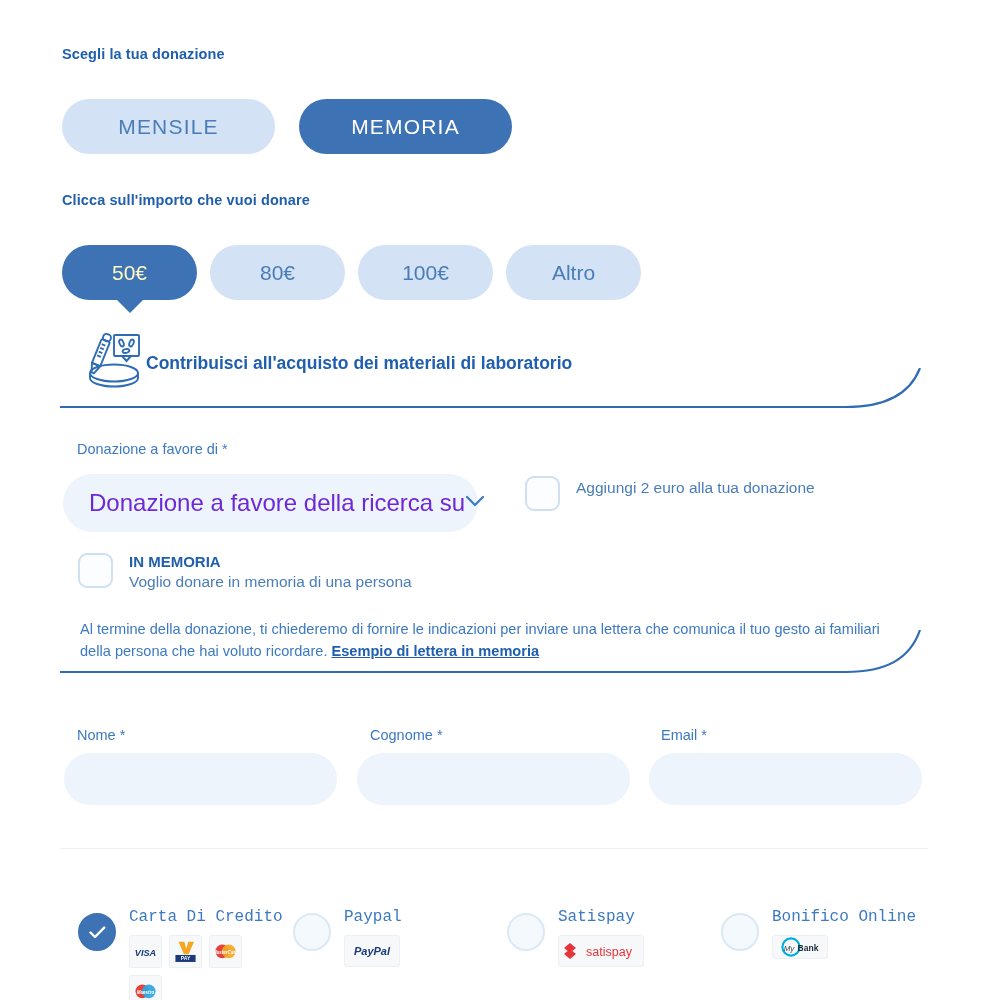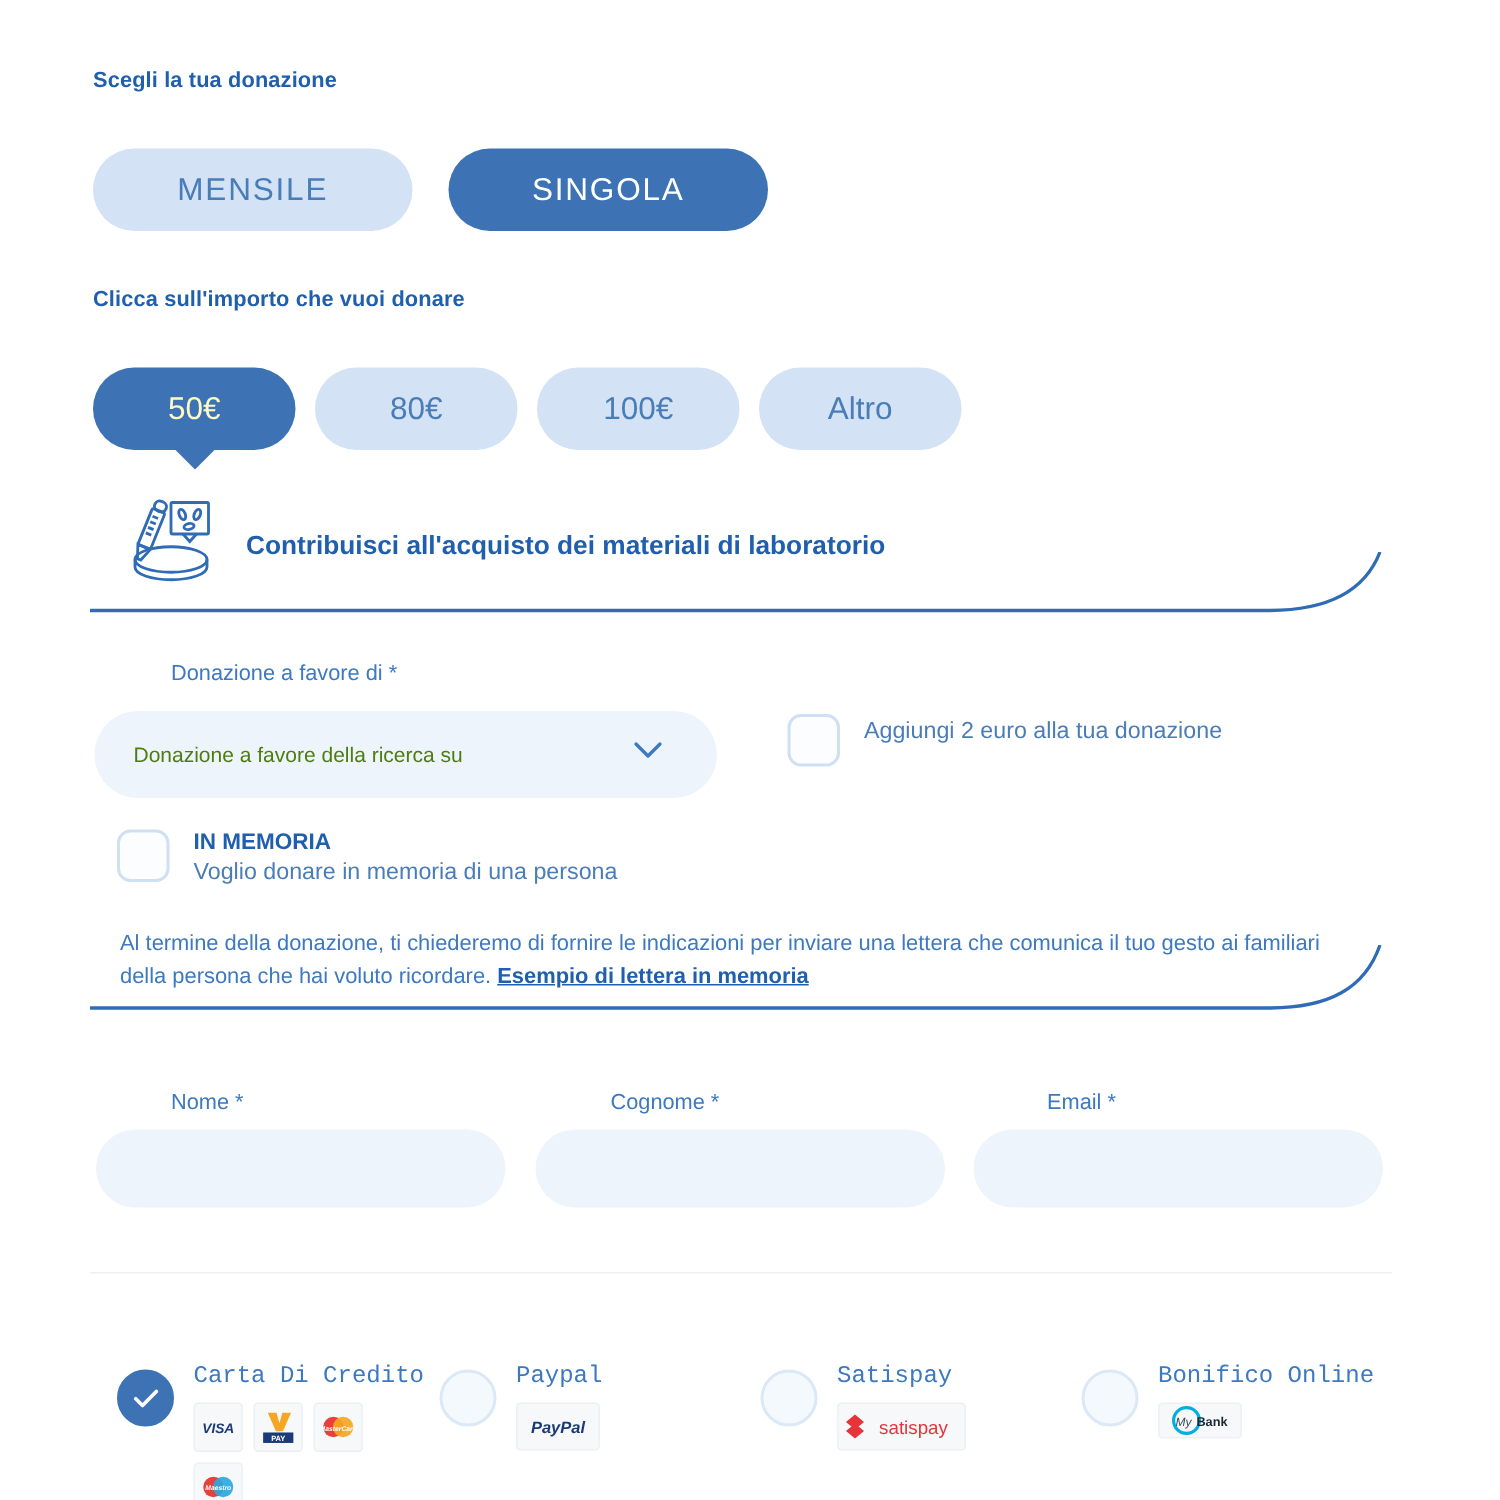--- a/index.html
+++ b/index.html
@@ -75,60 +75,58 @@
     border-top: 14px solid #3d72b4;
   }
 
   
   .lab-row {
     position: absolute;
     left: 82px;
     top: 332px;
     display: flex;
     align-items: center;
-    gap: 18px;
   }
   .lab-text {
     font-size: 17.5px;
     font-weight: bold;
     color: #1f5fae;
     white-space: nowrap;
   }
 
   
   .curve-divider { position: absolute; left: 60px; width: 868px; height: 62px; }
   .curve-divider svg { display: block; width: 868px; height: 62px; }
 
   
   .field-label {
     position: absolute;
     font-size: 14.5px;
     color: #3d79c0;
     white-space: nowrap;
-    margin-left: 37px;
   }
 
   
   .select-box {
     position: absolute;
     left: 63px;
     top: 474px;
     width: 415px;
     height: 58px;
     border-radius: 29px;
     background: #eef4fb;
     display: flex;
     align-items: center;
     padding: 0 22px 0 26px;
     box-sizing: border-box;
     cursor: pointer;
   }
   .select-value {
-    font-size: 14px;
-    color: #4d7c0f;
+    font-size: 24px;
+    color: #6d28d9;
     flex: 1;
     white-space: nowrap;
   }
   .chevron { flex: 0 0 auto; margin-right: 14px; }
 
   
   .checkbox {
     width: 35px;
     height: 35px;
     border-radius: 9px;
@@ -244,21 +242,21 @@
 </style>
 </head>
 <body>
 
 <div class="page">
 
   <div class="section-heading" style="left:62px; top:46px;">Scegli la tua donazione</div>
 
   <div class="freq-wrap">
     <button class="freq-btn inactive">MENSILE</button>
-    <button class="freq-btn active">SINGOLA</button>
+    <button class="freq-btn active">MEMORIA</button>
   </div>
 
   <div class="section-heading" style="left:62px; top:192px;">Clicca sull'importo che vuoi donare</div>
 
   <div class="amt-wrap">
     <button class="amt-btn active">50€</button>
     <button class="amt-btn">80€</button>
     <button class="amt-btn">100€</button>
     <button class="amt-btn">Altro</button>
   </div>

